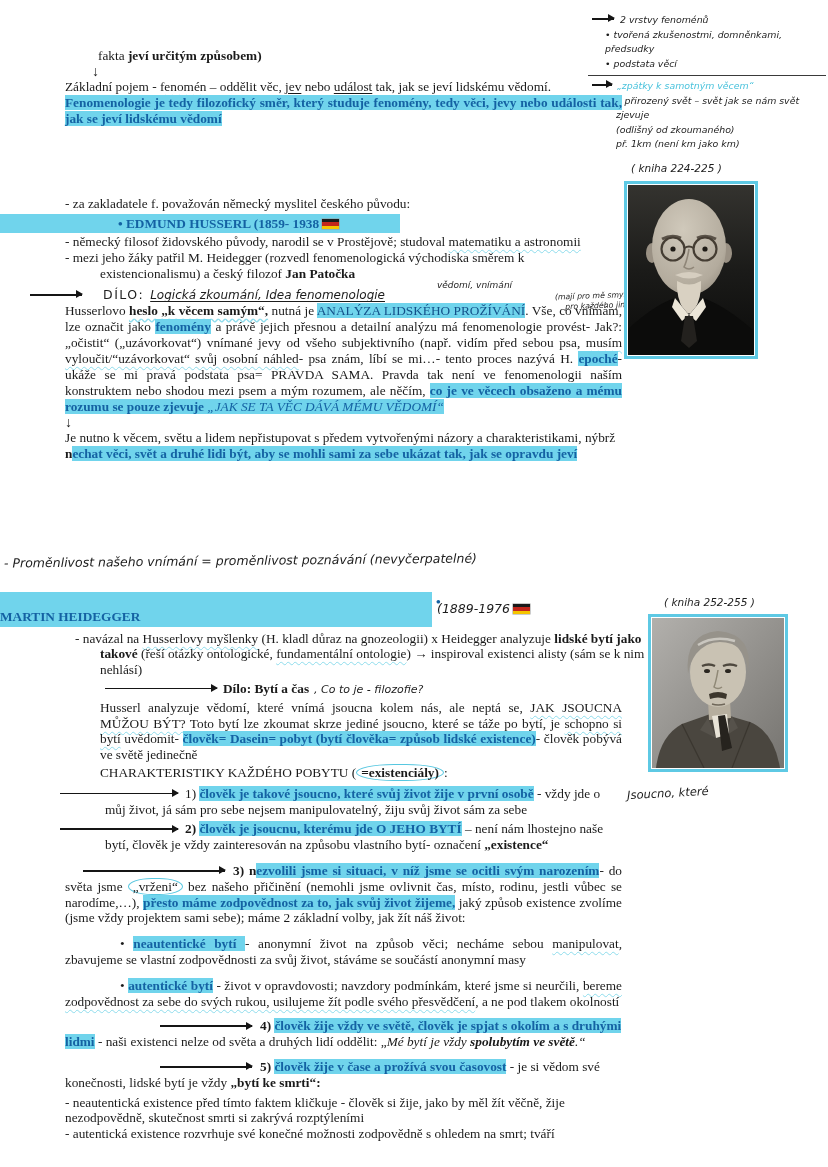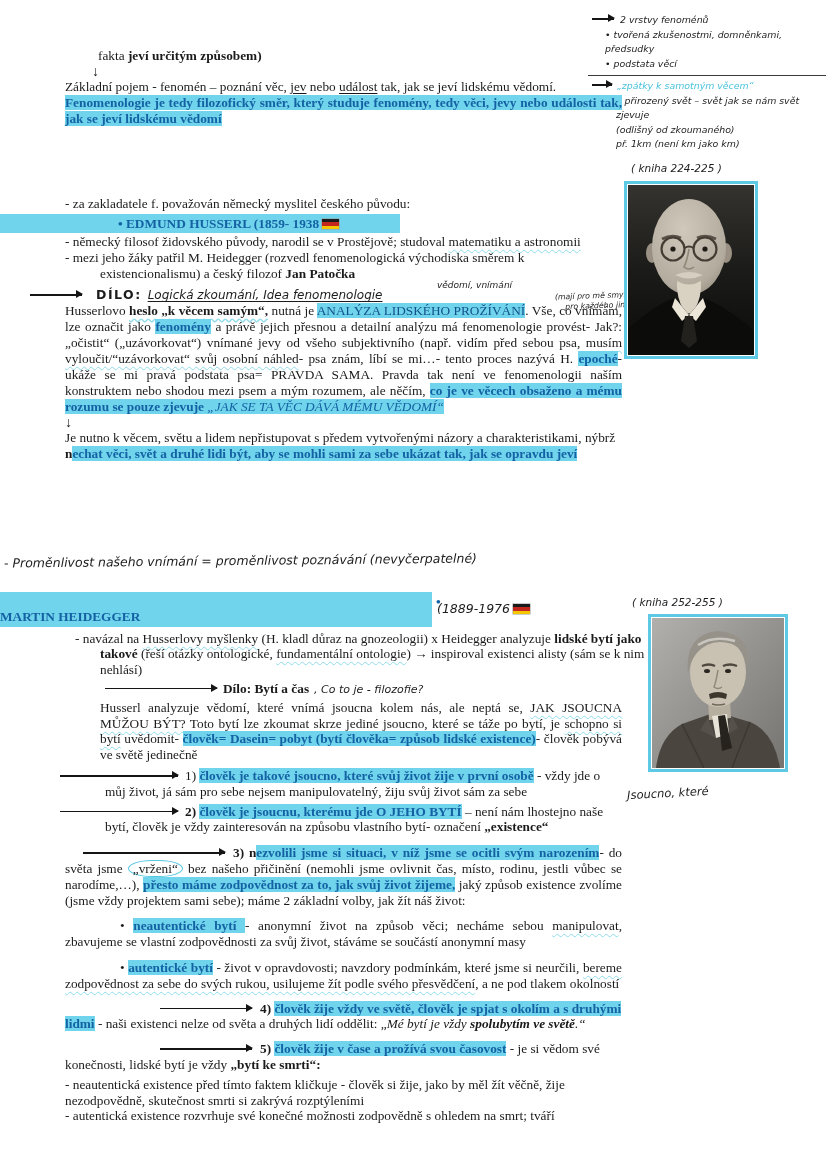--- a/index.html
+++ b/index.html
@@ -36,21 +36,21 @@
   .tn-ind2{padding-left:24px;}
   .tn-rule{border-top:1.3px solid #3a3a3a;margin:4px 0 3px -4px;width:238px;}
   .kniha{position:absolute;font-size:10.5px;}
   
   .colA{position:absolute;left:65px;top:48px;width:557px;}
   .colB{position:absolute;left:65px;top:196px;width:557px;}
   .colC{position:absolute;left:65px;top:303px;width:557px;}
   .hus-bar{margin:2px 0 1px -65px;width:400px;background:var(--hl);padding:1.5px 0 1.5px 118px;box-sizing:border-box;}
   .hang{padding-left:35px;text-indent:-35px;}
   .dilo-row{margin:5px 0 0 -35px;white-space:nowrap;}
-  .dlabel{font-style:normal;font-weight:bold;font-size:12.5px;letter-spacing:1.5px;margin-left:14px;}
+  .dlabel{font-style:normal;font-weight:normal;font-size:12.5px;letter-spacing:1.5px;margin-left:21px;}
   .dworks{font-size:12px;text-decoration:underline;text-underline-offset:2px;margin-left:6px;}
   
   .photo{position:absolute;border:3px solid #5ec9e4;background:#fff;padding:1px;line-height:0;}
   
   .note-vedomi{position:absolute;left:437px;top:280px;font-size:9px;}
   .note-maji{position:absolute;left:555px;top:291px;width:92px;font-size:7.8px;line-height:9.5px;transform:rotate(-2deg);}
   .note-promen{position:absolute;left:4px;top:553px;font-size:12.5px;transform:rotate(-.6deg);}
   .note-jsoucno{position:absolute;left:627px;top:786px;font-size:11.5px;transform:rotate(-3deg);}
   
   .hei{position:absolute;left:0;top:592px;width:828px;font-size:13.3px;line-height:15.8px;}
@@ -84,21 +84,21 @@
     <div class="tn-ind2">• přirozený svět – svět jak se nám svět zjevuje</div>
     <div class="tn-ind2">(odlišný od zkoumaného)</div>
     <div class="tn-ind2">př. 1km (není km jako km)</div>
   </div>
 
   <div class="hand kniha" style="left:631px;top:162px">( kniha 224-225 )</div>
 
   <div class="colA body-text">
     <p style="margin-left:33px"><span>fakta </span><span class="b">jeví určitým způsobem)</span></p>
     <p class="downarrow" style="margin-left:27px">↓</p>
-    <p><span>Základní pojem - </span><span class="w">fenomén</span><span> – poznání věc, </span><span class="u">jev</span><span> nebo </span><span class="u">událost</span><span> tak, jak se jeví lidskému vědomí.</span></p>
+    <p><span>Základní pojem - </span><span class="w">fenomén</span><span> – oddělit věc, </span><span class="u">jev</span><span> nebo </span><span class="u">událost</span><span> tak, jak se jeví lidskému vědomí.</span></p>
     <p class="just"><span class="h">Fenomenologie je tedy filozofický směr, který studuje fenomény, tedy věci, jevy nebo události tak, jak se jeví lidskému vědomí</span></p>
   </div>
 
   <div class="colB body-text">
     <p>- za zakladatele f. považován německý myslitel českého původu:</p>
     <p class="hus-bar"><span><span class="ht">• EDMUND HUSSERL (1859- 1938</span></span><span class="flag"></span></p>
     <p class="hang"><span>- německý filosof židovského původy, narodil se v Prostějově; studoval </span><span class="w">matematiku a astronomii</span></p>
     <p class="hang"><span>- mezi jeho žáky patřil M. Heidegger (rozvedl fenomenologická východiska směrem k existencionalismu) a český filozof </span><span class="b">Jan Patočka</span></p>
     <div class="dilo-row">
       <span class="arr" style="width:52px"></span><span class="hand dlabel">DÍLO:</span><span class="hand dworks">Logická zkoumání, Idea fenomenologie</span>
@@ -156,32 +156,33 @@
 
   <div class="hei">
     <div class="hei-titlebar">
       <div class="bar2"><span><span class="ht">• MARTIN HEIDEGGER </span></span></div>
       <span class="hand hdates">(1889-1976</span>
       <span class="flag"></span>
     </div>
     <p class="p-navazal"><span>- navázal na </span><span class="w">Husserlovy myšlenky</span><span> (H. kladl důraz na gnozeologii) x Heidegger analyzuje </span><span class="b">lidské bytí jako takové</span><span> (řeší otázky ontologické, </span><span class="w">fundamentální ontologie</span><span>) → inspiroval existenci alisty (sám se k nim nehlásí)</span></p>
     <p class="p-dilo"><span class="arr" style="width:112px;margin-right:6px"></span><span><span class="b">Dílo: Bytí a čas</span></span><span class="hand dnote">, Co to je - filozofie?</span></p>
     <p class="p-anal just"><span>Husserl analyzuje vědomí, které vnímá jsoucna kolem nás, ale neptá se, </span><span class="w">JAK JSOUCNA MŮŽOU BÝT?</span><span> Toto bytí lze zkoumat skrze jediné jsoucno, které se táže po bytí, je </span><span class="w">schopno si bytí</span><span> uvědomit- </span><span class="h">člověk= Dasein= pobyt (bytí člověka= způsob lidské existence)</span><span>- člověk pobývá ve světě jedinečně</span></p>
+    <p class="p-char"><span>CHARAKTERISTIKY KAŽDÉHO POBYTU (</span><span class="b oval">=existenciály)</span><span>:</span></p>
     <p class="p-item12"><span class="arr arr-abs" style="left:-45px;top:7px;width:118px"></span><span>1) </span><span class="h">člověk je takové jsoucno, které svůj život žije v první osobě</span><span> - vždy jde o můj život, já sám pro sebe nejsem manipulovatelný, žiju svůj život sám za sebe</span></p>
     <p class="p-item12" style="margin-top:4px"><span class="arr arr-abs" style="left:-45px;top:7px;width:118px"></span><span class="b">2) </span><span class="h">člověk je jsoucnu, kterému jde O JEHO BYTÍ</span><span> – není nám lhostejno naše bytí, člověk je vždy zainteresován na způsobu vlastního bytí- označení </span><span class="b">„existence“</span></p>
     <p class="p-item3 just"><span class="arr arr-abs" style="left:18px;top:7px;width:142px"></span><span class="b">3) </span><span class="b">n</span><span class="h">ezvolili jsme si situaci, v níž jsme se ocitli svým narozením</span><span>- do světa jsme </span><span class="oval">„vrženi“</span><span> bez našeho přičinění (nemohli jsme ovlivnit čas, místo, rodinu, jestli vůbec se narodíme,…), </span><span class="h">přesto máme zodpovědnost za to, jak svůj život žijeme,</span><span> jaký způsob existence zvolíme (jsme vždy projektem sami sebe); máme 2 základní volby, jak žít náš život:</span></p>
     <p class="p-bullet just"><span>• </span><span class="h">neautentické bytí </span><span>- anonymní život na způsob věci; necháme sebou </span><span class="w">manipulovat</span><span>, zbavujeme se vlastní zodpovědnosti za svůj život, stáváme se součástí anonymní masy</span></p>
     <p class="p-bullet just"><span>• </span><span class="h">autentické bytí</span><span> - život v opravdovosti; navzdory podmínkám, které jsme si neurčili, </span><span class="w">bereme zodpovědnost za sebe do svých rukou, usilujeme žít podle svého přesvědčení</span><span>, a ne pod tlakem okolností</span></p>
     <p class="p-item45"><span class="arr arr-abs" style="left:95px;top:7px;width:92px"></span><span class="b">4) </span><span class="h">člověk žije vždy ve světě, člověk je spjat s okolím a s druhými lidmi</span><span> - naši existenci nelze od světa a druhých lidí oddělit: „</span><span class="i">Mé bytí je vždy </span><span class="bi">spolubytím ve světě</span><span class="i">.“</span></p>
     <p class="p-item45"><span class="arr arr-abs" style="left:95px;top:7px;width:92px"></span><span class="b">5) </span><span class="h">člověk žije v čase a prožívá svou časovost</span><span> - je si vědom své konečnosti, lidské bytí je vždy </span><span class="b">„bytí ke smrti“:</span></p>
     <p class="p-final">- neautentická existence před tímto faktem kličkuje - člověk si žije, jako by měl žít věčně, žije nezodpovědně, skutečnost smrti si zakrývá rozptýleními</p>
     <p class="p-final" style="margin-top:0">- autentická existence rozvrhuje své konečné možnosti zodpovědně s ohledem na smrt; tváří</p>
   </div>
 
-  <div class="hand kniha" style="left:632px;top:596px">( kniha 252-255 )</div>
+  <div class="hand kniha" style="left:664px;top:596px">( kniha 252-255 )</div>
   <div class="photo" style="left:648px;top:614px">
     <svg width="132" height="150" viewBox="0 0 132 150">
       <defs>
         <linearGradient id="gb" x1="0" y1="0" x2="1" y2="1">
           <stop offset="0" stop-color="#b2b0ac"></stop>
             <stop offset="1" stop-color="#767470"></stop>
         </linearGradient>
       </defs>
       <rect width="132" height="150" fill="url(#gb)"></rect>
       <path d="M4,150 Q8,118 30,106 L64,94 L98,104 Q122,114 128,150Z" fill="#4a463f"></path>

